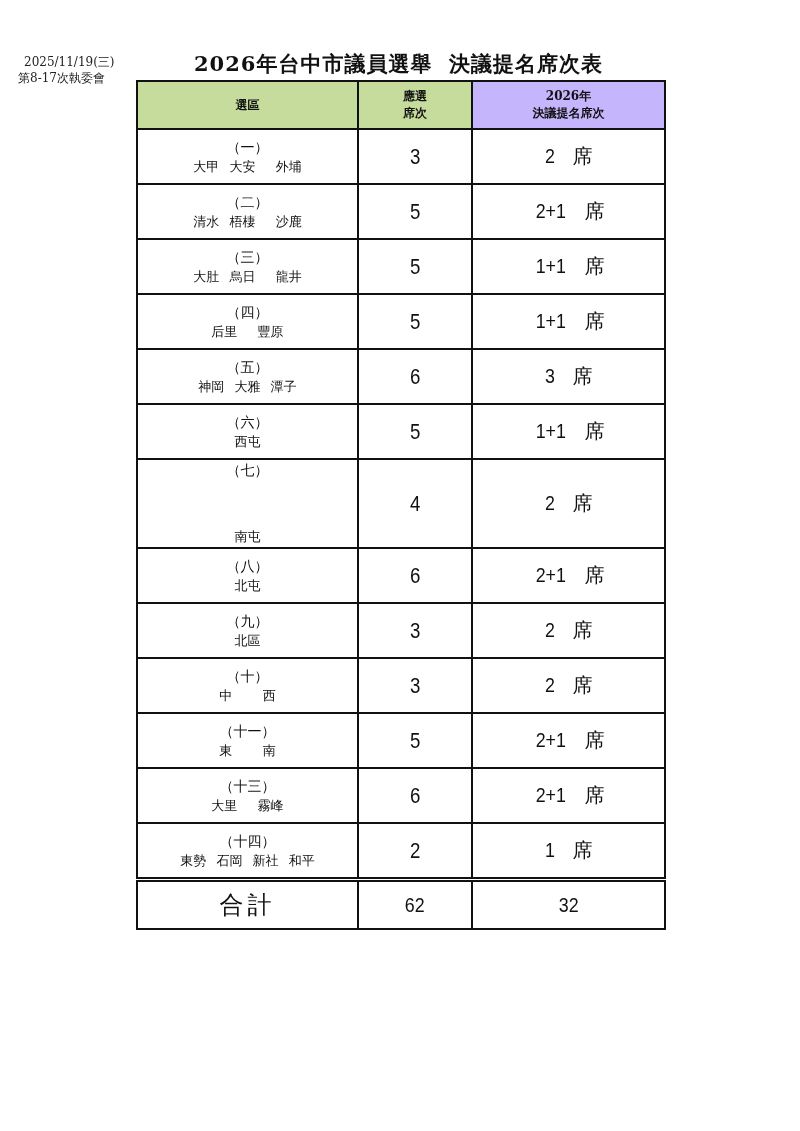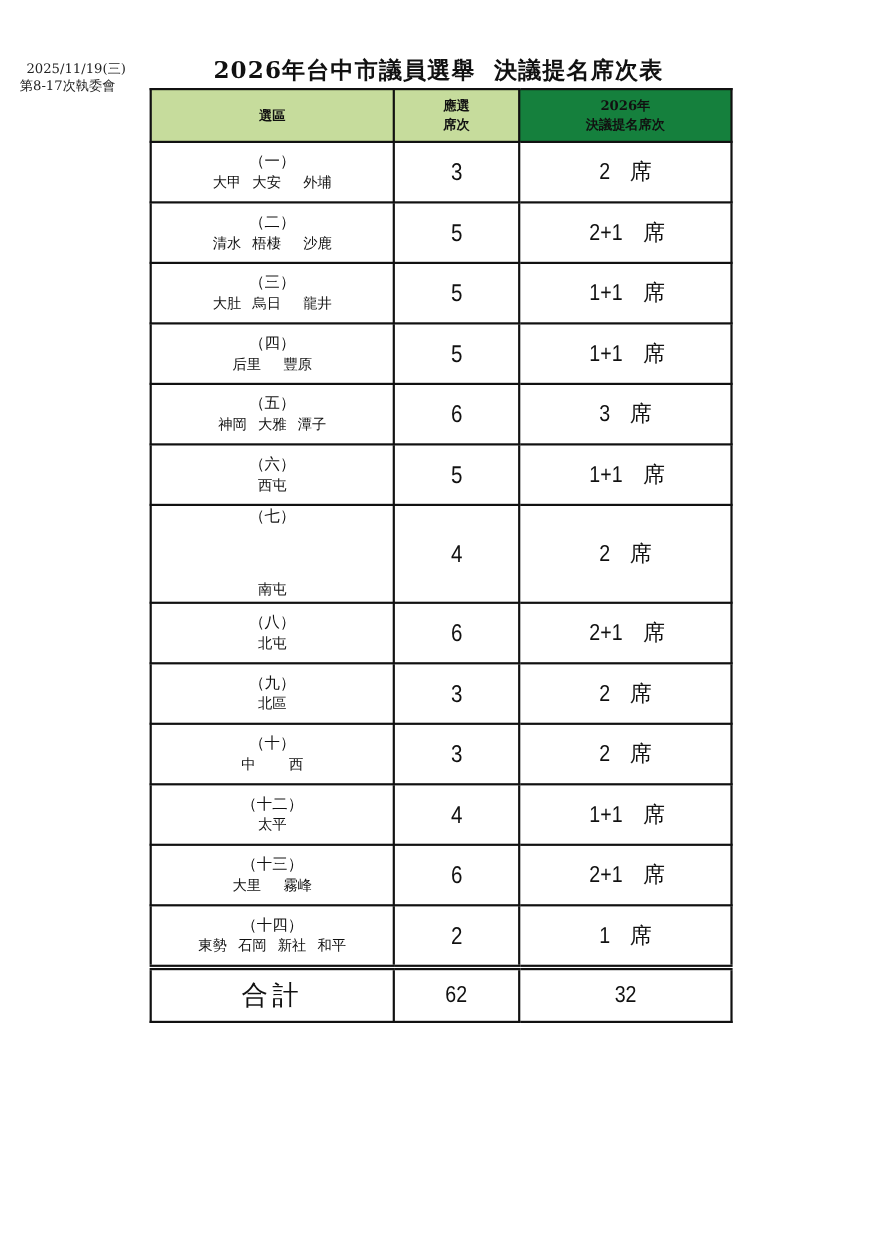--- a/index.html
+++ b/index.html
@@ -10,21 +10,21 @@
   .title { position: absolute; left: 194px; top: 50px; font-size: 21px; font-weight: bold;
            letter-spacing: 1px; color: #111; white-space: nowrap; }
   table.seats { position: absolute; left: 136px; top: 80px; width: 528px;
                 border-collapse: collapse; border: 2px solid #111; table-layout: fixed; }
   table.seats col.c1 { width: 221px; }
   table.seats col.c2 { width: 114px; }
   table.seats col.c3 { width: 193px; }
   table.seats th, table.seats td { border: 2px solid #111; text-align: center; padding: 0; }
   table.seats th { height: 46px; font-size: 12px; line-height: 17px; font-weight: bold; }
   th.h-district, th.h-quota { background: #c6dc9c; }
-  th.h-nominate { background: #15803d; }
+  th.h-nominate { background: #c4b5fd; }
   td { height: 53px; }
   .dnum { display: block; font-size: 14px; line-height: 20px; }
   .dname { display: block; font-size: 13px; line-height: 20px; word-spacing: 6px; }
   .quota { font-family: "Liberation Sans Narrow", "Liberation Sans", sans-serif; font-size: 22px; transform: scaleX(0.85); display: inline-block; }
   .nom { font-size: 20px; word-spacing: 10px; display: inline-block; }
   .nom .num { font-family: "Liberation Sans", sans-serif; font-size: 21px; display: inline-block; transform: scaleX(0.85); }
   tr.total td { border-top: 5px double #111; height: 46px; }
   .total-label { font-size: 24px; letter-spacing: 4px; font-family: Liberation Serif, serif; }
   .total-num { font-family: "Liberation Sans", sans-serif; font-size: 21px; display: inline-block; transform: scaleX(0.85); }
 </style>
@@ -135,25 +135,25 @@
       <tr>
         <td>
           <span class="dnum">（十）</span>
           <span class="dname" style="white-space: pre;">中   西</span>
         </td>
         <td><span class="quota">3</span></td>
         <td><span class="nom"><span class="num">2</span> <span>席</span></span></td>
       </tr>
       <tr>
         <td>
-          <span class="dnum">（十二）</span>
-          <span class="dname" style="white-space: pre;">太平</span>
+          <span class="dnum">（十一）</span>
+          <span class="dname" style="white-space: pre;">東   南</span>
         </td>
-        <td><span class="quota">4</span></td>
-        <td><span class="nom"><span class="num">1+1</span> <span>席</span></span></td>
+        <td><span class="quota">5</span></td>
+        <td><span class="nom"><span class="num">2+1</span> <span>席</span></span></td>
       </tr>
       <tr>
         <td>
           <span class="dnum">（十三）</span>
           <span class="dname" style="white-space: pre;">大里  霧峰</span>
         </td>
         <td><span class="quota">6</span></td>
         <td><span class="nom"><span class="num">2+1</span> <span>席</span></span></td>
       </tr>
       <tr>

